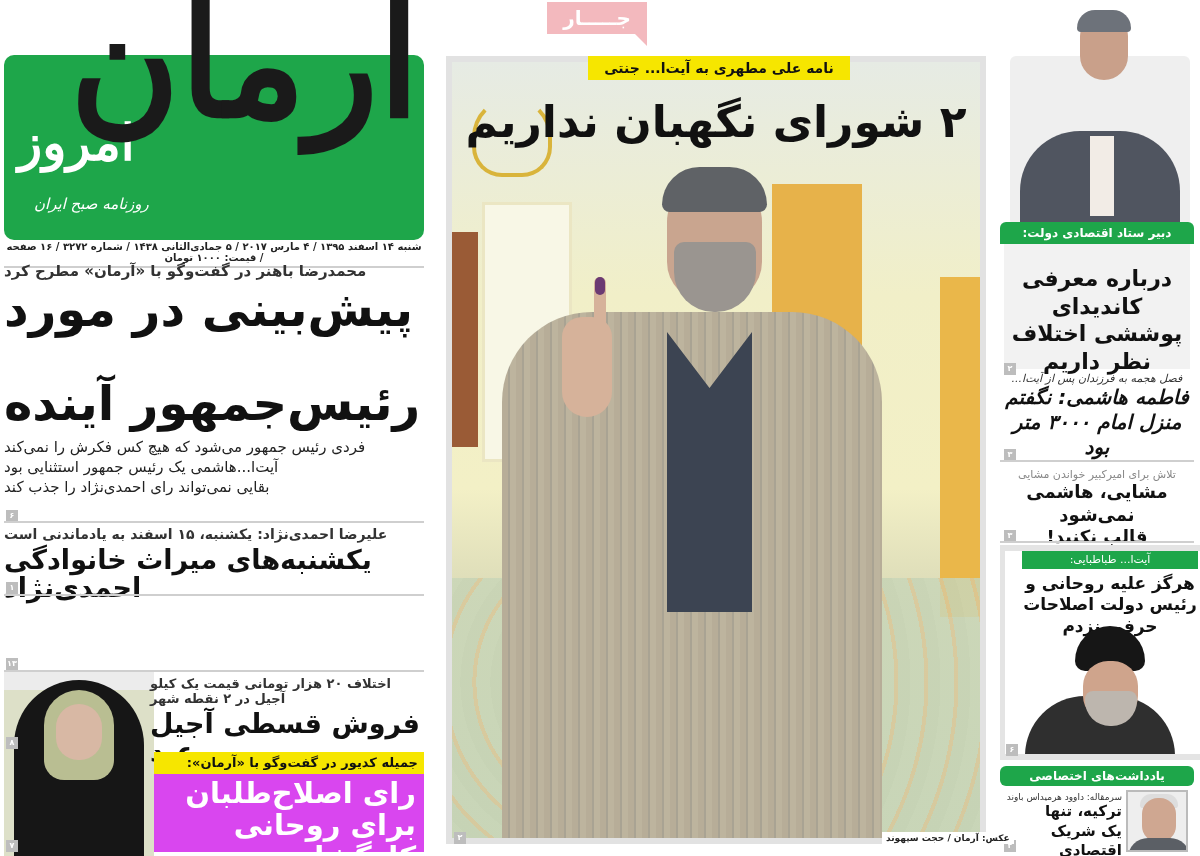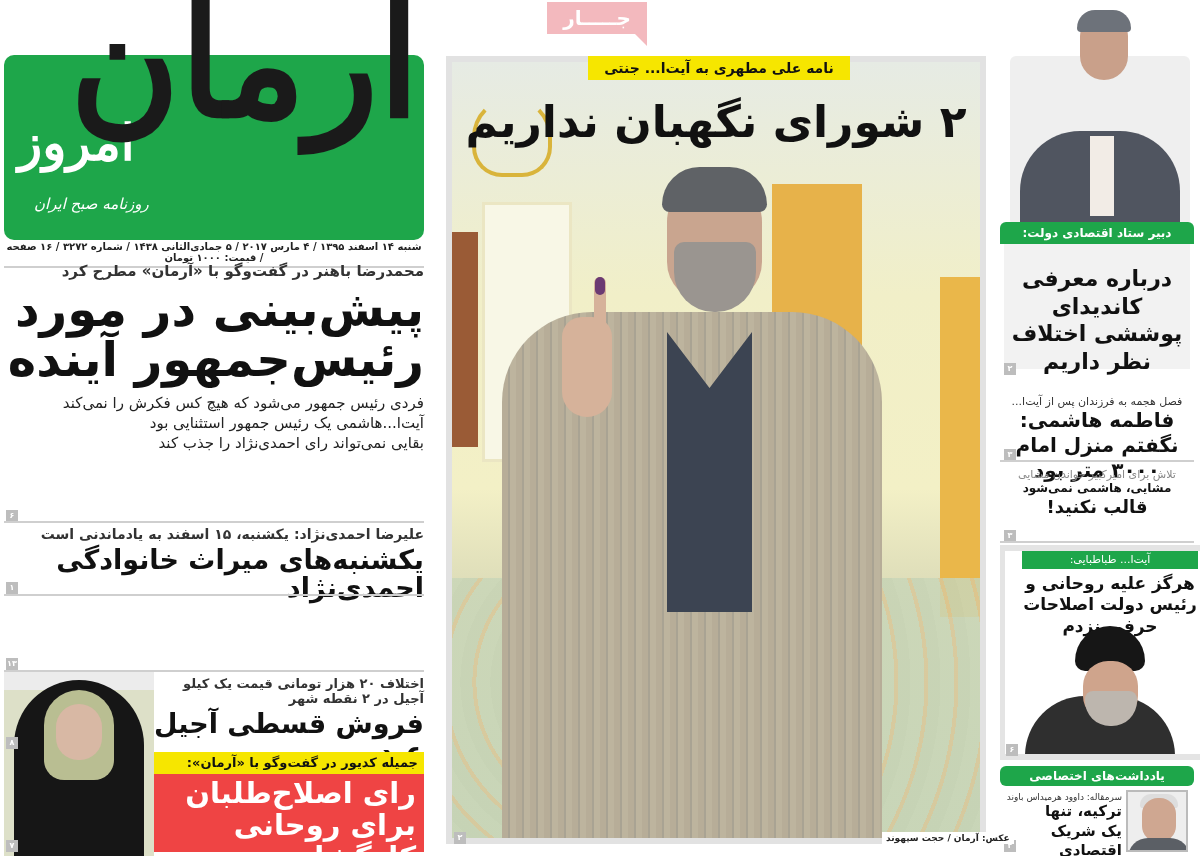--- a/index.html
+++ b/index.html
@@ -26,34 +26,34 @@
   .mast-tag {
     position: absolute; left: 30px; top: 140px; font-size: 15px; color: #fff;
     font-family: "DejaVu Serif", serif; font-style: italic;
   }
   .dateline {
     position: absolute; left: 4px; top: 241px; width: 420px; font-size: 10px;
     font-weight: bold; color: #222; text-align: center; border-bottom: 2px solid #cfcfcf;
     padding-bottom: 3px;
   }
 
-  .story { position: absolute; left: 4px; width: 420px; text-align: right; }
+  .story { position: absolute; left: 4px; width: 420px; text-align: left; }
   .kicker { font-size: 15px; color: #333; font-weight: bold; }
-  .headline { font-weight: bold; color: #111; line-height: 1.05; font-family: "DejaVu Sans", sans-serif; }
+  .headline { font-weight: bold; color: #111; line-height: 1.05; font-family: "DejaVu Sans", sans-serif; margin-top: 44px; }
   .deck { font-size: 15px; color: #222; line-height: 1.35; }
   .rule { position: absolute; left: 4px; width: 420px; height: 2px; background: #cfcfcf; }
   .pg {
     display: inline-block; width: 12px; height: 12px; background: #bdbdbd; color: #fff;
     font-size: 8px; line-height: 12px; text-align: center; font-weight: bold;
     position: absolute;
   }
 
   
   .green-box {
-    position: absolute; left: 4px; top: 752px; width: 420px; height: 100px; background: #ef4444;
+    position: absolute; left: 4px; top: 752px; width: 420px; height: 100px; background: #d946ef;
   }
   .green-kicker {
     position: absolute; right: 0; top: 0; width: 330px; height: 22px; background: #f6e600;
     font-size: 13px; font-weight: bold; color: #111; text-align: right; padding-right: 6px; line-height: 22px;
   }
   .green-head {
     position: absolute; right: 8px; top: 26px; width: 320px; font-size: 29px; font-weight: bold;
     color: #fff; text-align: right; line-height: 1.1;
   }
   .woman-photo {
@@ -294,30 +294,30 @@
 </div>
 <div style="position:absolute;left:1080px;top:12px;width:48px;height:68px;background:#c9a08a;border-radius:24px;"></div>
 <div style="position:absolute;left:1077px;top:10px;width:54px;height:22px;background:#6d727a;border-radius:27px 27px 6px 6px;"></div>
 
 <div class="r-green-label">دبیر ستاد اقتصادی دولت:</div>
 <div class="r-box1">
   <div class="r-head1">درباره معرفی کاندیدای پوششی اختلاف نظر داریم</div>
 </div>
 <span class="pg" style="left:1004px;top:363px;">۲</span>
 
-<div class="r-story" style="top:395px;">
+<div class="r-story" style="top:372px;font-style:italic;">
   <div class="r-kicker">فصل هجمه به فرزندان پس از آیت‌ا...</div>
   <div class="r-head">فاطمه هاشمی: نگفتم منزل امام ۳۰۰۰ متر بود</div>
 </div>
 <span class="pg" style="left:1004px;top:449px;">۳</span>
 <div class="r-rule" style="top:460px;"></div>
 
 <div class="r-story" style="top:468px;">
   <div class="r-kicker" style="color:#888;">تلاش برای امیرکبیر خواندن مشایی</div>
-  <div class="r-head" style="font-size:12px;">مشایی، هاشمی نمی‌شود</div>
+  <div class="r-head" style="font-size:18px;">مشایی، هاشمی نمی‌شود</div>
   <div class="r-head" style="font-size:18px;">قالب نکنید!</div>
 </div>
 <span class="pg" style="left:1004px;top:530px;">۳</span>
 <div class="r-rule" style="top:541px;"></div>
 
 <div class="r-box2">
   <div class="r-box2-inner">
     <div class="r-box2-label">آیت‌ا... طباطبایی:</div>
     <div class="r-box2-head">هرگز علیه روحانی و رئیس دولت اصلاحات حرفی نزدم</div>
     <div class="cleric">

